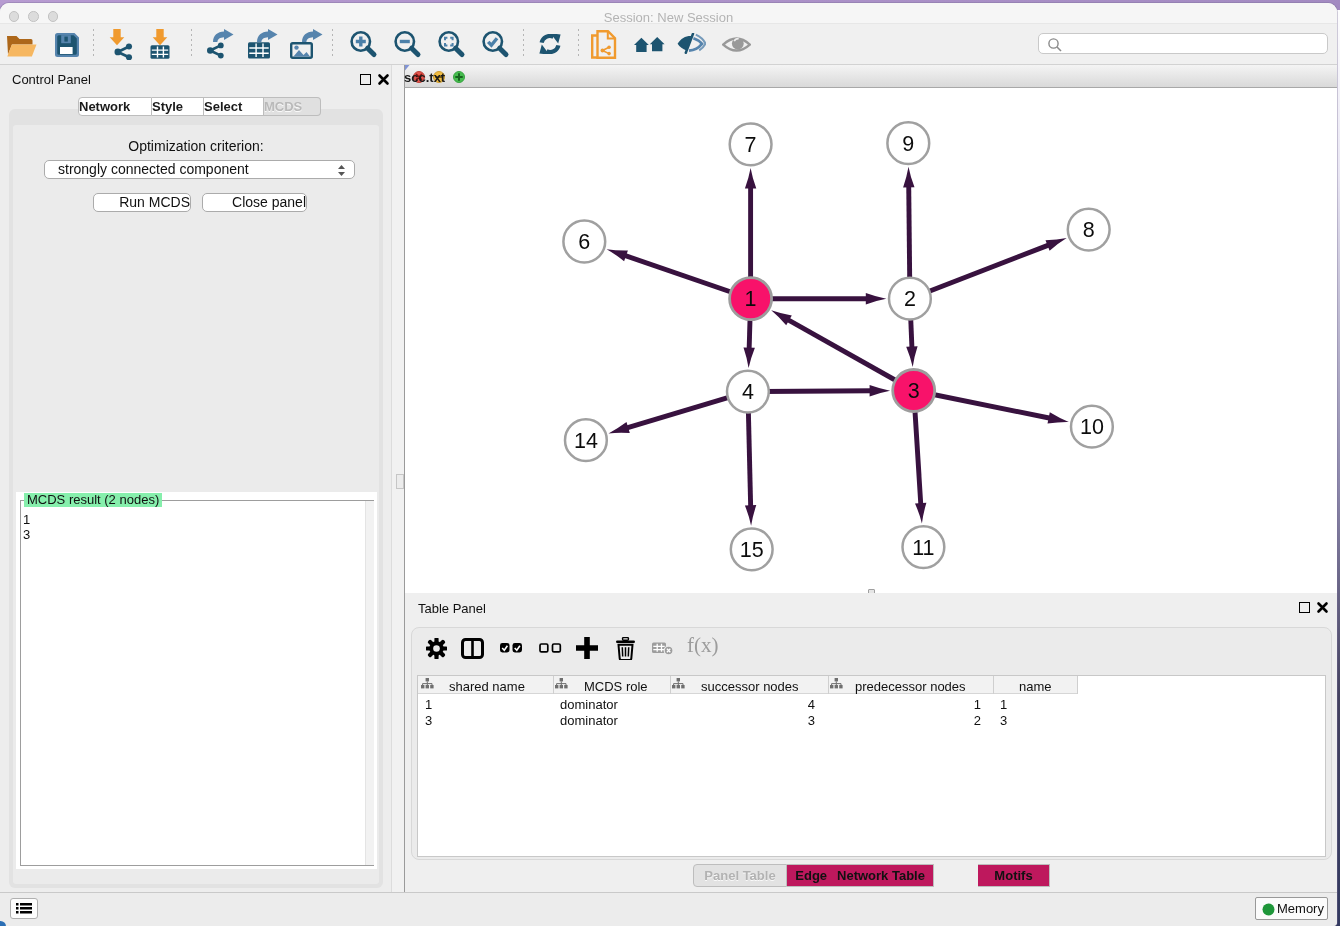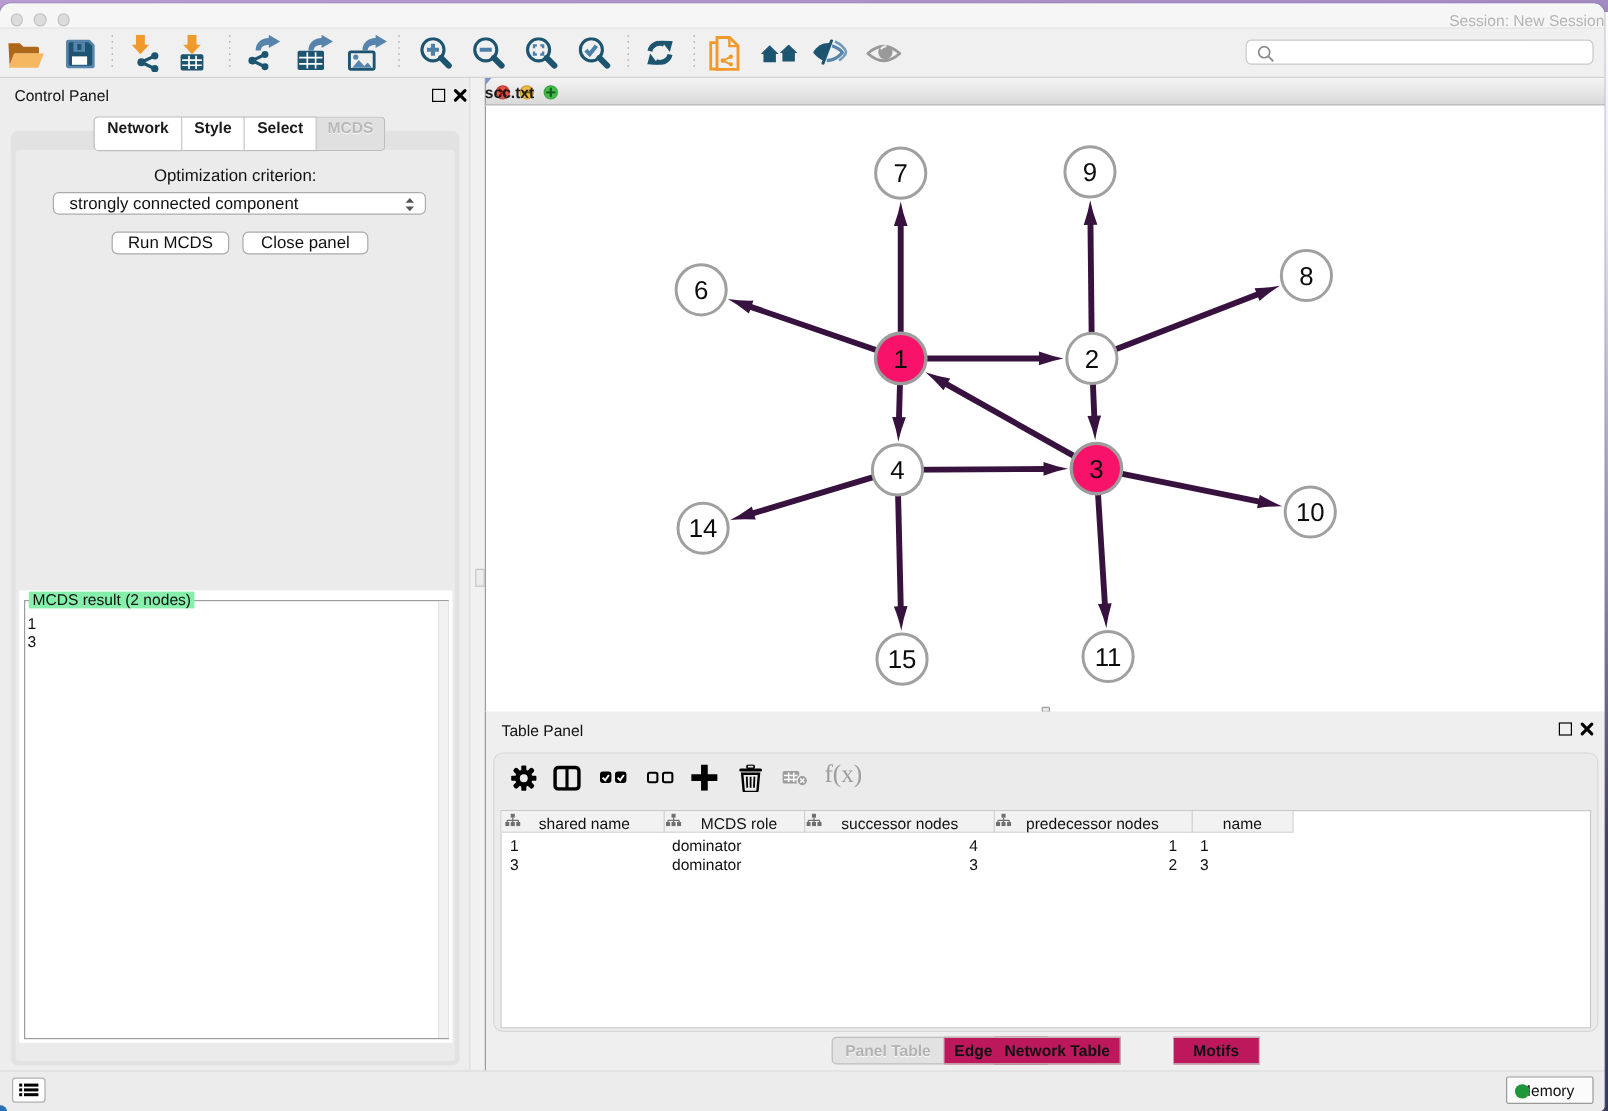--- a/index.html
+++ b/index.html
@@ -1,35 +1,35 @@
 <!DOCTYPE html>
 <html><head><meta charset="utf-8"><title>Session: New Session</title>
 <style>
 *{margin:0;padding:0;box-sizing:border-box}
 html,body{width:1340px;height:926px;overflow:hidden}
 body{font-family:"Liberation Sans",sans-serif;position:relative;background:linear-gradient(175deg,#b79bd1 0%,#a98fc6 8%,#6d639a 40%,#454268 65%,#333a60 100%)}
 .abs{position:absolute}
 #winbg{position:absolute;left:0;top:3px;width:1337px;height:923px;background:#efefef;border-radius:9px 9px 4px 4px;box-shadow:0 0 0 1px rgba(120,110,150,.35)}
 #titlebar{position:absolute;left:0;top:3px;width:1337px;height:20px;background:#f6f6f6;border-radius:9px 9px 0 0}
 .tl{position:absolute;top:8px;width:10.5px;height:10.5px;border-radius:50%;background:#dcdcdc;border:1px solid #c2c2c2}
-#ttext{position:absolute;left:0;top:7px;width:1337px;text-align:right;font-size:13px;color:#b4b4b4}
+#ttext{position:absolute;left:0;top:7px;width:1337px;text-align:center;font-size:13px;color:#b4b4b4}
 #toolbarbg{position:absolute;left:0;top:23px;width:1337px;height:42px;background:#f0f0f0;border-top:1px solid #e7e7e7;border-bottom:1px solid #d2d2d2}
 .tsep{position:absolute;top:29px;width:1px;height:30px;background-image:repeating-linear-gradient(#b5b5b5 0 2px,transparent 2px 5px)}
 .ticon{position:absolute;top:30px}
 #searchbox{position:absolute;left:1038px;top:33px;width:290px;height:21px;background:#fff;border:1px solid #c9c9c9;border-radius:5px}
 
 #cpanelbg{position:absolute;left:0;top:65px;width:391px;height:827px;background:#ededed}
 #cptitle{position:absolute;left:12px;top:72px;font-size:13px;color:#111}
 .floatbtn{position:absolute;width:11px;height:11px;border:1.6px solid #000;background:transparent}
 #tabpane{position:absolute;left:9px;top:109px;width:374px;height:779px;background:#e2e2e2;border-radius:6px}
 #tabinner{position:absolute;left:13px;top:125px;width:366px;height:759px;background:#ebebeb;border-radius:3px}
-.ctab{position:absolute;top:97px;height:29px;line-height:18px;text-align:center;font-size:13px;font-weight:bold;color:#1a1a1a;background:#fff;border:1px solid #bdbdbd;border-left:none}
+.ctab{position:absolute;top:97px;height:19px;line-height:18px;text-align:left;font-size:13px;font-weight:bold;color:#1a1a1a;background:#fff;border:1px solid #bdbdbd;border-left:none}
 #optlabel{position:absolute;left:0;top:138px;width:392px;text-align:center;font-size:14px;color:#111}
 #dropdown{position:absolute;left:44px;top:160px;width:311px;height:19px;background:#fff;border:1px solid #ababab;border-radius:5px;font-size:14px;line-height:17px;padding-left:13px;color:#111}
-.cbtn{position:absolute;top:193px;height:19px;background:#fff;border:1px solid #ababab;border-radius:5px;font-size:14px;line-height:17px;text-align:center;color:#111}
+.cbtn{position:absolute;top:193px;height:19px;background:#fff;border:1px solid #ababab;border-radius:5px;font-size:14px;line-height:17px;text-align:right;color:#111}
 #fieldset{position:absolute;left:16px;top:492px;width:361px;height:377px;background:#fff}
 #fsborder{position:absolute;left:19.5px;top:500px;width:354px;height:366px;border:1px solid #9d9d9d}
 #fslegend{position:absolute;left:24px;top:493px;height:14px;background:#86efac;font-size:13px;color:#111;padding:0 3px;line-height:14px}
 #fstext{position:absolute;left:23px;top:513px;font-size:13px;color:#111;line-height:14.7px}
 #fsscroll{position:absolute;left:365px;top:501px;width:9px;height:364px;background:#f2f2f2;border-left:1px solid #e4e4e4}
 #splitter{position:absolute;left:391px;top:65px;width:13px;height:827px;background:#f1f1f1;border-left:1px solid #dcdcdc}
 #sphandle{position:absolute;left:396px;top:474px;width:8px;height:15px;background:#ececec;border:1px solid #c6c6c6}
 
 #nettitle{position:absolute;left:404px;top:65px;width:933px;height:23px;background:linear-gradient(#f4f4f4,#d9d9d9);border-left:1px solid #9a9a9a;border-bottom:1px solid #a8a8a8}
 #nettext{position:absolute;left:404px;top:70px;width:933px;text-align:left;font-size:13px;font-weight:bold;color:#1a1a1a}
@@ -43,21 +43,21 @@
 #tpbar{position:absolute;left:411px;top:627px;width:921px;height:233px;background:#ebebeb;border:1px solid #d8d8d8;border-radius:8px}
 #ttable{position:absolute;left:417px;top:675px;width:909px;height:182px;background:#fff;border:1px solid #c8c8c8}
 #thead{position:absolute;left:418px;top:676px;width:659px;height:18px;background:#f2f2f2;border-bottom:1px solid #d6d6d6}
 .thsep{position:absolute;top:676px;width:1px;height:18px;background:#cfcfcf}
 .thlabel{position:absolute;top:679px;font-size:13px;color:#111}
 .tcell{position:absolute;font-size:13px;color:#111}
 .btab{position:absolute;top:864px;height:23px;line-height:22px;text-align:center;font-size:13px;font-weight:bold;color:#111;background:#be185d;border:1px solid #bdbdbd;border-left:none}
 
 #statusbar{position:absolute;left:0;top:892px;width:1337px;height:34px;background:#ececec;border-top:1px solid #c9c9c9;border-radius:0 0 4px 4px}
 #listbtn{position:absolute;left:10px;top:898px;width:28px;height:21px;background:#fdfdfd;border:1px solid #b0b0b0;border-radius:3px}
-#membtn{position:absolute;left:1255px;top:897px;width:73px;height:23px;background:#fbfbfb;border:1px solid #999;border-radius:2px;font-size:13px;color:#111;line-height:21px;padding-left:9px}
+#membtn{position:absolute;left:1255px;top:897px;width:73px;height:23px;background:#fbfbfb;border:1px solid #999;border-radius:2px;font-size:13px;color:#111;line-height:21px;padding-left:21px}
 #bluedot{position:absolute;left:-5px;top:921px;width:11px;height:11px;border-radius:50%;background:#2b6fb5}
 </style></head><body>
 <div style="position:absolute;left:1336.5px;top:10px;width:3.5px;height:916px;background:linear-gradient(#fdfdfe 0%,#e9e6f3 18%,#8c87ab 52%,#43415f 75%,#333a60 100%)"></div>
 <div id="winbg"></div>
 <div id="titlebar">
   <div class="tl" style="left:8.5px"></div>
   <div class="tl" style="left:28px"></div>
   <div class="tl" style="left:47.5px"></div>
   <div id="ttext">Session: New Session</div>
 </div>

